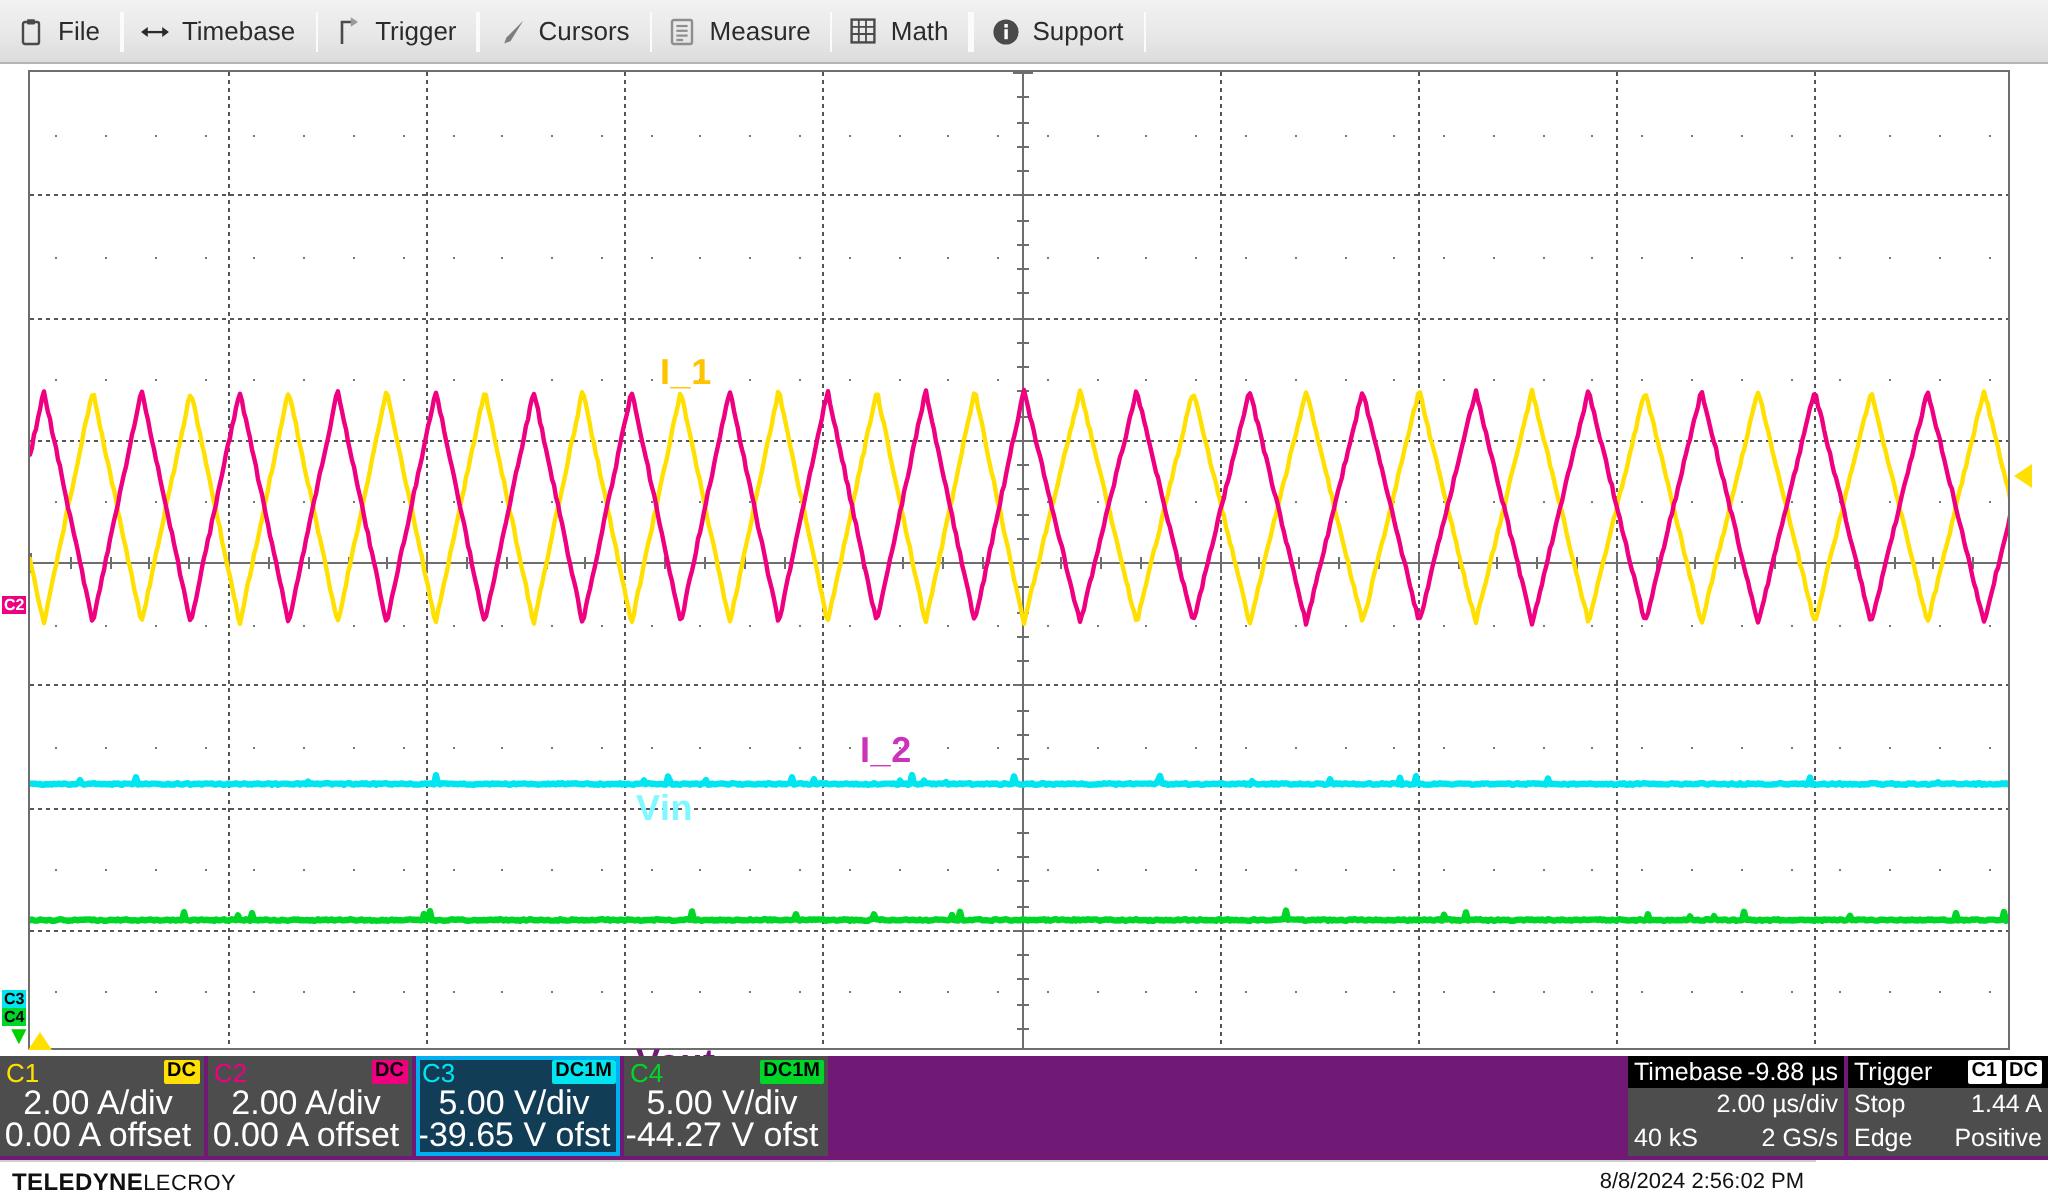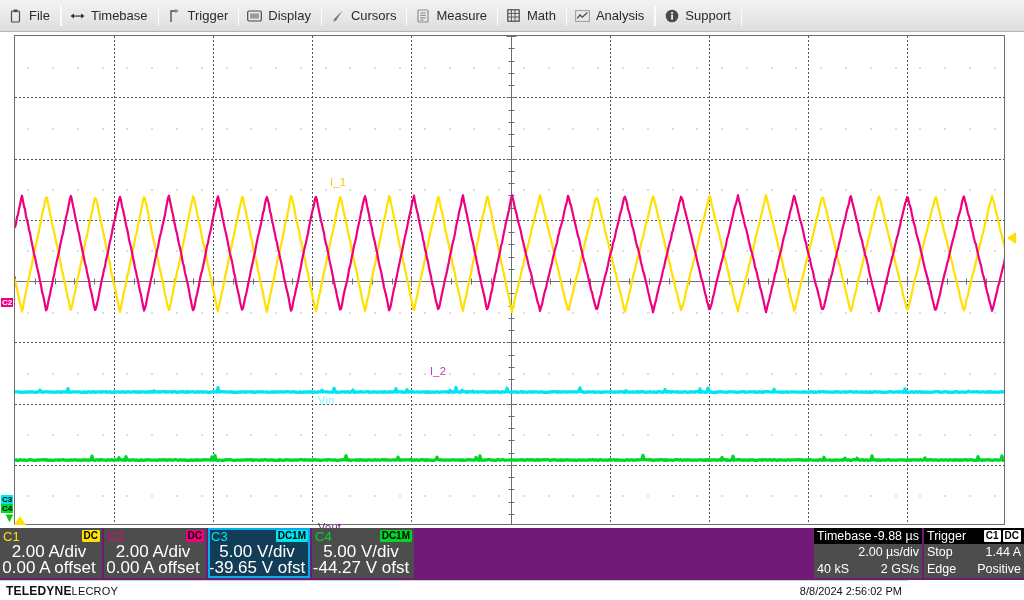--- a/index.html
+++ b/index.html
@@ -49,21 +49,21 @@
     border: 1px solid #6e6e6e;
     background: #ffffff;
     overflow: hidden;
   }
 
   svg.wave { position: absolute; left: 0; top: 0; width: 991px; height: 490px; overflow: visible; }
 
   
   .wlabel {
     position: absolute;
-    font-size: 11px; font-weight: normal;
+    font-size: 18px; font-weight: bold;
     letter-spacing: .3px;
     white-space: nowrap;
   }
 
   
   .edge-marker {
     position: absolute;
     font-size: 8px; font-weight: bold;
     line-height: 9px;
     padding: 0 1px;
@@ -186,29 +186,20 @@
     <div class="menu-item">
       <span class="mi-icon">
         <svg width="11" height="15" viewBox="0 0 11 15">
           <path d="M2 14 V3 H9" fill="none" stroke="#4a4a4a" stroke-width="1.3"></path>
           <path d="M6.4 0.6 L10 3 L6.4 5.4 Z" fill="#9a9a9a"></path>
         </svg>
       </span>
       <span>Trigger</span>
     </div>
     <div class="menu-sep"></div>
-    <div class="menu-item">
-      <span class="mi-icon">
-        <svg width="15" height="12" viewBox="0 0 15 12">
-          <rect x="0.7" y="1" width="13.6" height="10" rx="1.4" fill="none" stroke="#4a4a4a" stroke-width="1.2"></rect>
-          <rect x="3" y="3.4" width="9" height="5.2" fill="#9d9d9d"></rect>
-        </svg>
-      </span>
-      <span>Display</span>
-    </div>
     <div class="menu-sep"></div>
     <div class="menu-item">
       <span class="mi-icon">
         <svg width="14" height="14" viewBox="0 0 14 14">
           <path d="M12.6 1.4 L4.2 9.8 L3.1 12.8 L6.2 11.6 Z" fill="#7d7d7d"></path>
         </svg>
       </span>
       <span>Cursors</span>
     </div>
     <div class="menu-sep"></div>
@@ -230,29 +221,20 @@
     <div class="menu-item">
       <span class="mi-icon">
         <svg width="13" height="13" viewBox="0 0 13 13">
           <rect x="0.8" y="0.8" width="11.4" height="11.4" fill="none" stroke="#4a4a4a" stroke-width="1.2"></rect>
           <path d="M0.8 4.4 H12.2 M0.8 8 H12.2 M4.4 0.8 V12.2 M8 0.8 V12.2" stroke="#4a4a4a" stroke-width=".9"></path>
         </svg>
       </span>
       <span>Math</span>
     </div>
     <div class="menu-sep"></div>
-    <div class="menu-item">
-      <span class="mi-icon">
-        <svg width="15" height="12" viewBox="0 0 15 12">
-          <rect x="0.6" y="0.6" width="13.8" height="10.8" fill="none" stroke="#9c9c9c" stroke-width="1"></rect>
-          <path d="M2.2 8.4 L5 5 L7.4 7.2 L12.4 2.6" fill="none" stroke="#4a4a4a" stroke-width="1.3"></path>
-        </svg>
-      </span>
-      <span>Analysis</span>
-    </div>
     <div class="menu-sep"></div>
     <div class="menu-sep"></div>
     <div class="menu-item">
       <span class="mi-icon">
         <svg width="14" height="14" viewBox="0 0 14 14">
           <circle cx="7" cy="7" r="6.3" fill="#4a4a4a"></circle>
           <rect x="6.2" y="5.6" width="1.7" height="5" fill="#fff"></rect>
           <rect x="6.2" y="3" width="1.7" height="1.8" fill="#fff"></rect>
         </svg>
       </span>

